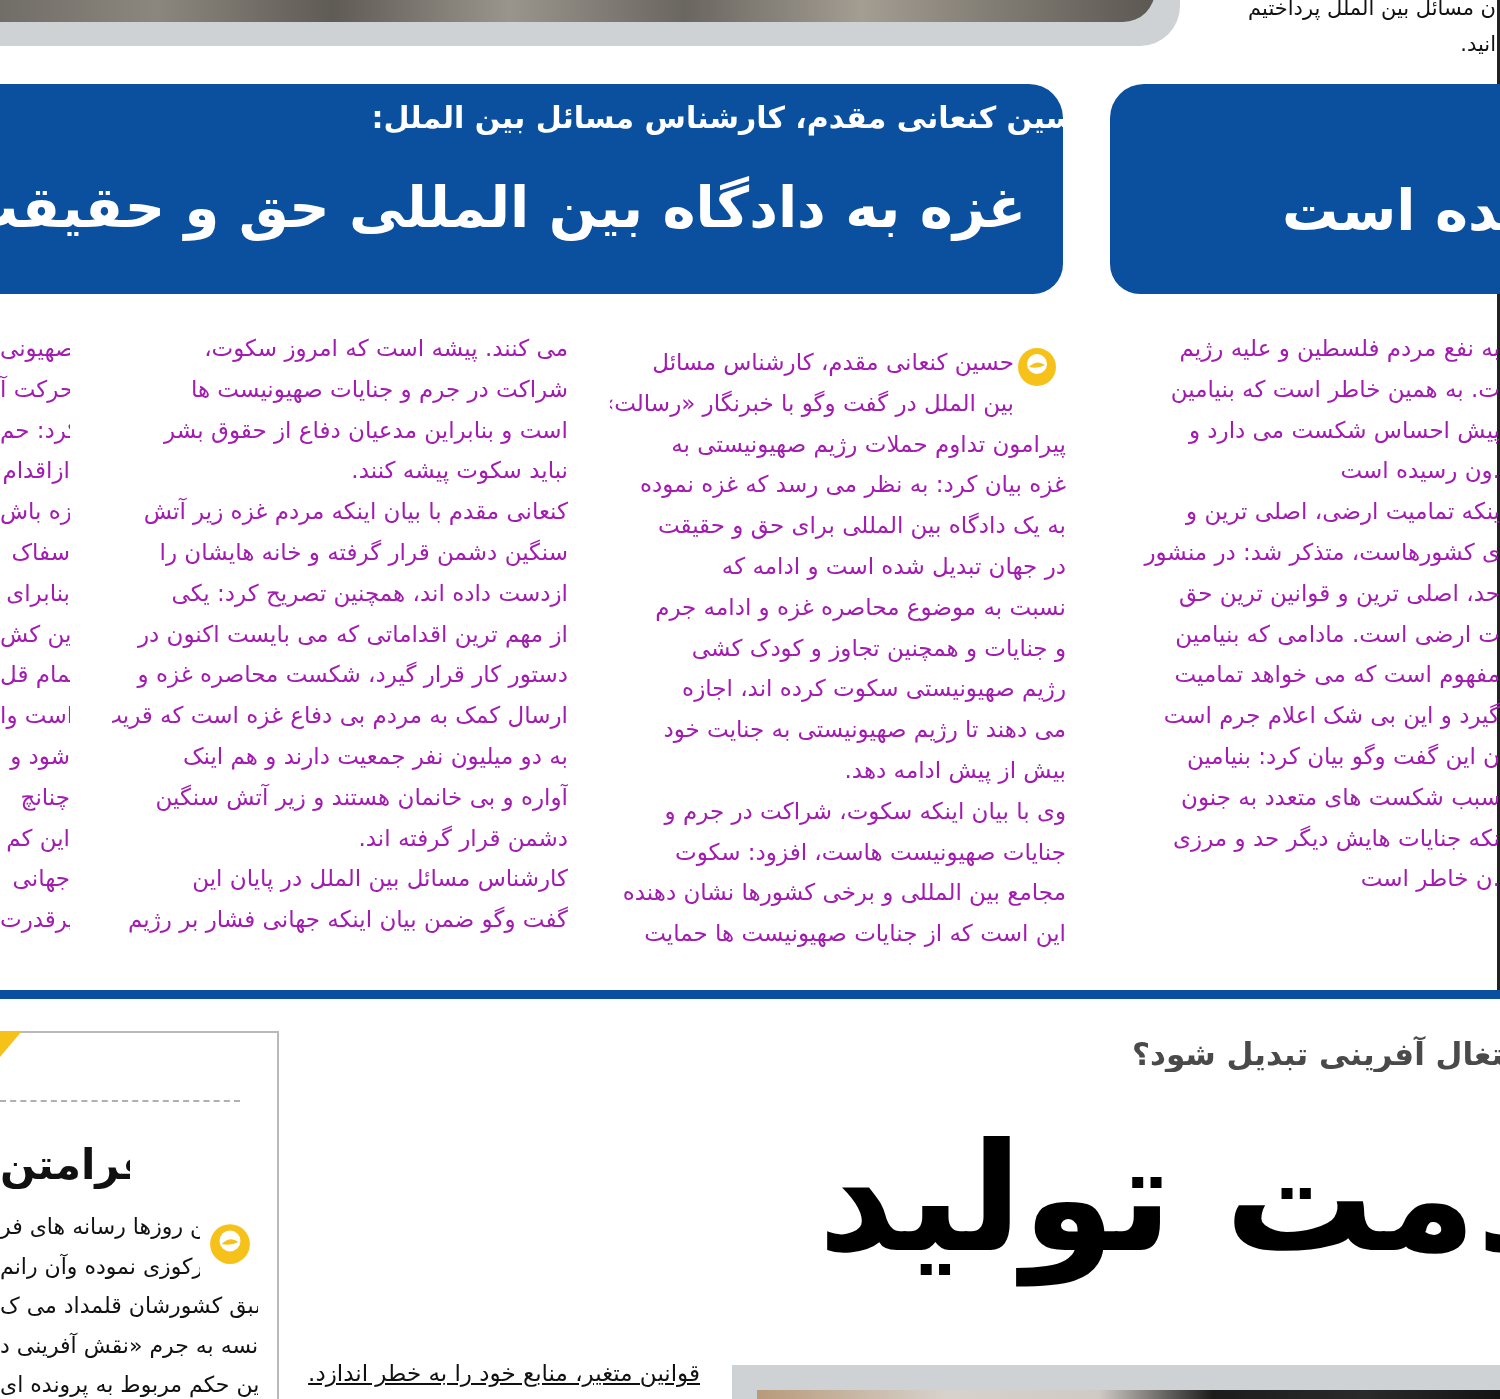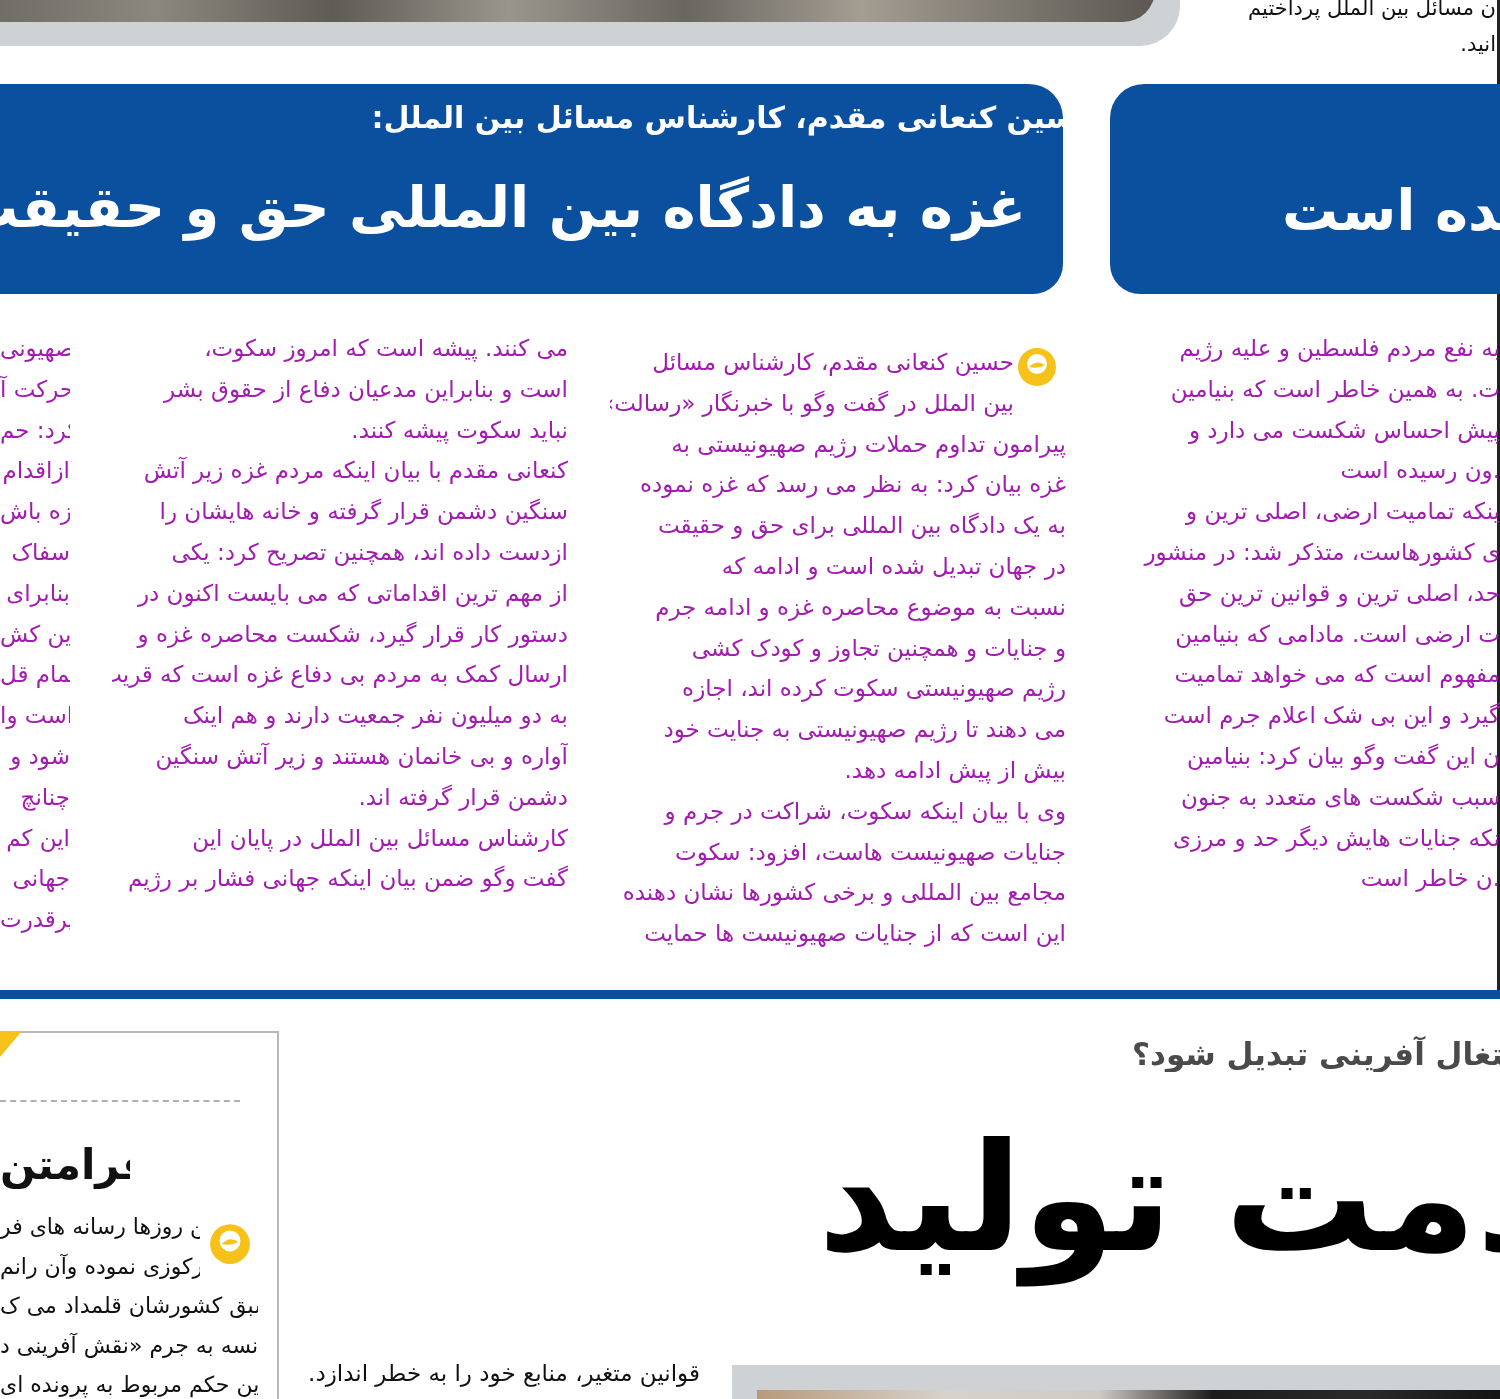--- a/index.html
+++ b/index.html
@@ -97,21 +97,21 @@
     }
     .sub-kicker span { display: inline-block; direction: rtl; }
     .big-headline {
       left: 818px; top: 1098px; width: 682px; overflow: hidden;
       font-size: 150px; font-weight: bold; color: #000; white-space: nowrap; direction: ltr;
       line-height: 200px; letter-spacing: -4px;
     }
     .big-headline span { display: inline-block; direction: rtl; }
     .caption-line {
       left: 310px; top: 1360px; width: 390px; text-align: right; direction: rtl;
-      font-size: 23px; color: #111; white-space: nowrap;
+      font-size: 23px; color: #111; white-space: nowrap; text-decoration: underline;
     }
     .bottom-photo-frame {
       left: 732px; top: 1365px; width: 800px; height: 40px; background: #cfd2d4;
     }
     .bottom-photo {
       left: 757px; top: 1390px; width: 760px; height: 20px;
       background: linear-gradient(90deg,#b89a7a 0%,#d7d2cc 25%,#cfcac4 45%,#1c1c1c 60%,#2a2a2a 80%,#111 100%);
     }
     .right-edge-rule { left: 1497px; top: 0; width: 3px; height: 990px; background: #222; }
   </style>
@@ -152,20 +152,21 @@
   <span class="line">می دهند تا رژیم صهیونیستی به جنایت خود</span>
   <span class="line">بیش از پیش ادامه دهد.</span>
   <span class="line">وی با بیان اینکه سکوت، شراکت در جرم و</span>
   <span class="line">جنایات صهیونیست هاست، افزود: سکوت</span>
   <span class="line">مجامع بین المللی و برخی کشورها نشان دهنده</span>
   <span class="line">این است که از جنایات صهیونیست ها حمایت</span>
 </div>
 
 <div class="abs col col-mid">
   <span class="line">می کنند. پیشه است که امروز سکوت،</span>
+  <span class="line">شراکت در جرم و جنایات صهیونیست ها</span>
   <span class="line">است و بنابراین مدعیان دفاع از حقوق بشر</span>
   <span class="line">نباید سکوت پیشه کنند.</span>
   <span class="line">کنعانی مقدم با بیان اینکه مردم غزه زیر آتش</span>
   <span class="line">سنگین دشمن قرار گرفته و خانه هایشان را</span>
   <span class="line">ازدست داده اند، همچنین تصریح کرد: یکی</span>
   <span class="line">از مهم ترین اقداماتی که می بایست اکنون در</span>
   <span class="line">دستور کار قرار گیرد، شکست محاصره غزه و</span>
   <span class="line">ارسال کمک به مردم بی دفاع غزه است که قریب</span>
   <span class="line">به دو میلیون نفر جمعیت دارند و هم اینک</span>
   <span class="line">آواره و بی خانمان هستند و زیر آتش سنگین</span>

